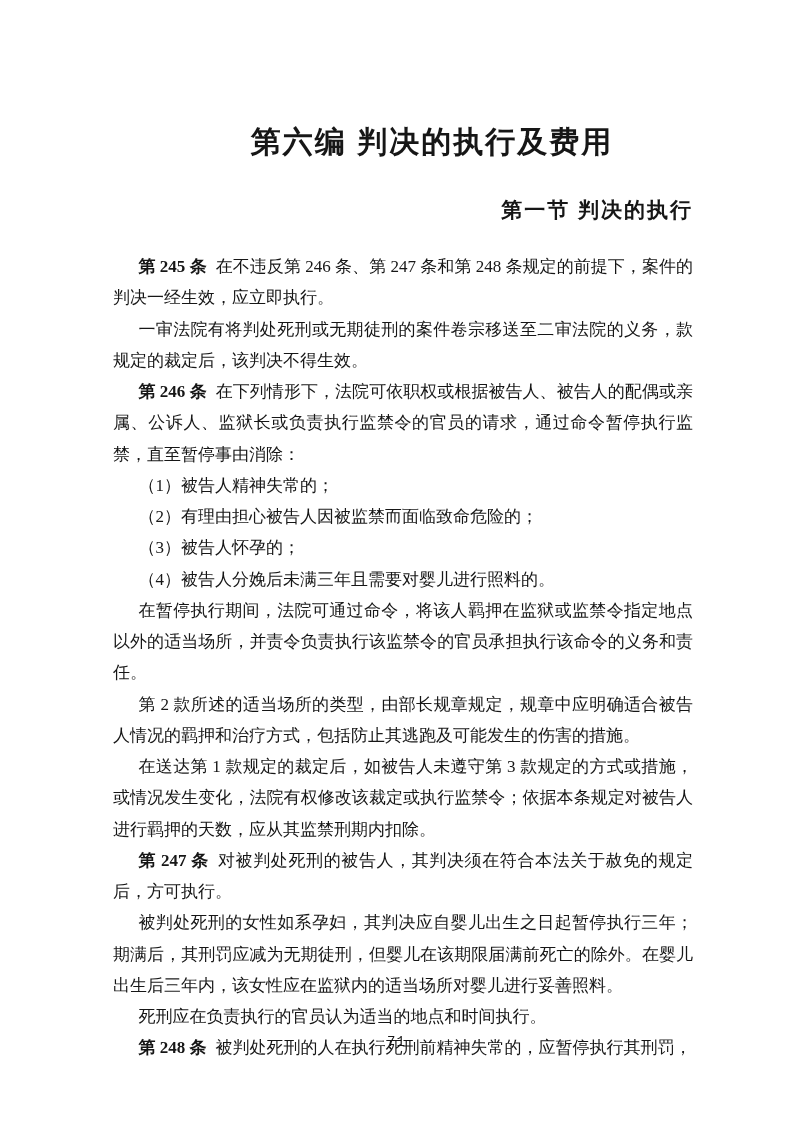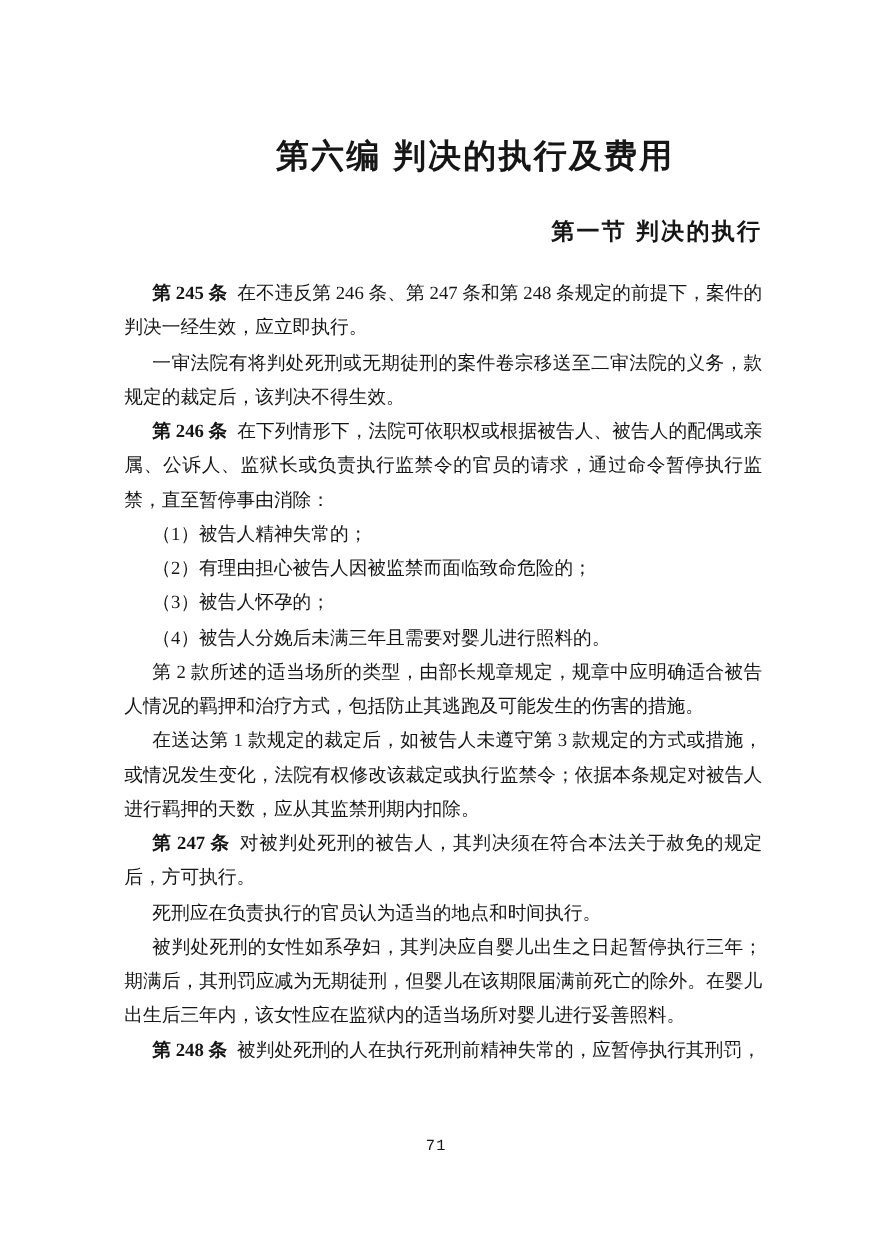--- a/index.html
+++ b/index.html
@@ -92,28 +92,29 @@
   <p class="para"><b class="article-label">第 246 条</b><span class="para-text">在下列情形下，法院可依职权或根据被告人、被告人的配偶或亲属、公诉人、监狱长或负责执行监禁令的官员的请求，通过命令暂停执行监禁，直至暂停事由消除：</span></p>
 
   <p class="para"><span class="para-text">（1）被告人精神失常的；</span></p>
 
   <p class="para"><span class="para-text">（2）有理由担心被告人因被监禁而面临致命危险的；</span></p>
 
   <p class="para"><span class="para-text">（3）被告人怀孕的；</span></p>
 
   <p class="para"><span class="para-text">（4）被告人分娩后未满三年且需要对婴儿进行照料的。</span></p>
 
+  <p class="para"><span class="para-text">在暂停执行期间，法院可通过命令，将该人羁押在监狱或监禁令指定地点以外的适当场所，并责令负责执行该监禁令的官员承担执行该命令的义务和责任。</span></p>
 
   <p class="para"><span class="para-text">第 2 款所述的适当场所的类型，由部长规章规定，规章中应明确适合被告人情况的羁押和治疗方式，包括防止其逃跑及可能发生的伤害的措施。</span></p>
 
   <p class="para"><span class="para-text">在送达第 1 款规定的裁定后，如被告人未遵守第 3 款规定的方式或措施，或情况发生变化，法院有权修改该裁定或执行监禁令；依据本条规定对被告人进行羁押的天数，应从其监禁刑期内扣除。</span></p>
 
   <p class="para"><b class="article-label">第 247 条</b><span class="para-text">对被判处死刑的被告人，其判决须在符合本法关于赦免的规定后，方可执行。</span></p>
 
+  <p class="para"><span class="para-text">被判处死刑的女性如系孕妇，其判决应自婴儿出生之日起暂停执行三年；期满后，其刑罚应减为无期徒刑，但婴儿在该期限届满前死亡的除外。在婴儿出生后三年内，该女性应在监狱内的适当场所对婴儿进行妥善照料。</span></p>
+
   <p class="para"><span class="para-text">死刑应在负责执行的官员认为适当的地点和时间执行。</span></p>
-
-  <p class="para"><span class="para-text">被判处死刑的女性如系孕妇，其判决应自婴儿出生之日起暂停执行三年；期满后，其刑罚应减为无期徒刑，但婴儿在该期限届满前死亡的除外。在婴儿出生后三年内，该女性应在监狱内的适当场所对婴儿进行妥善照料。</span></p>
 
   <p class="para"><b class="article-label">第 248 条</b><span class="para-text">被判处死刑的人在执行死刑前精神失常的，应暂停执行其刑罚，</span></p>
 </div>
 
   <div class="page-number">71</div>
 </div>
 
 </body></html>

